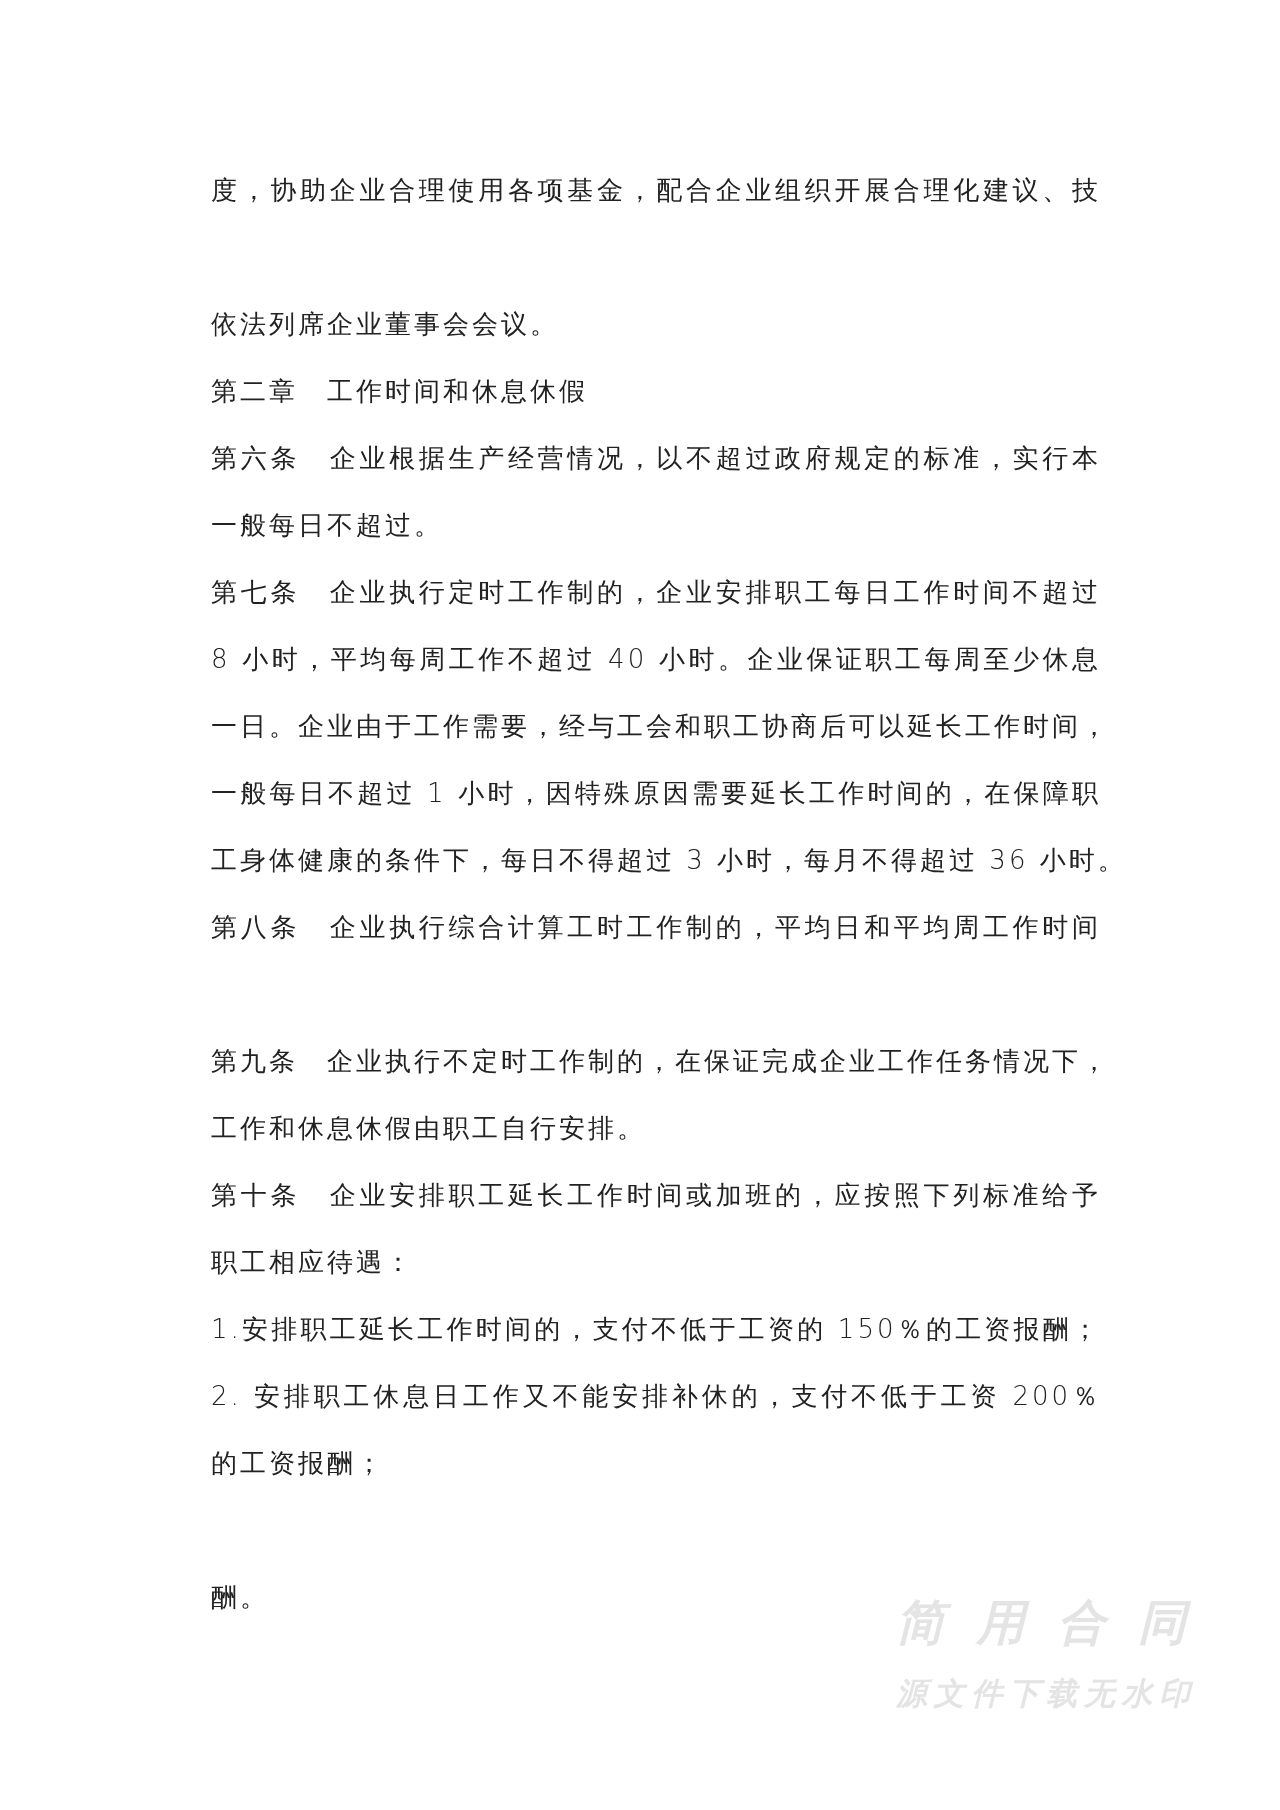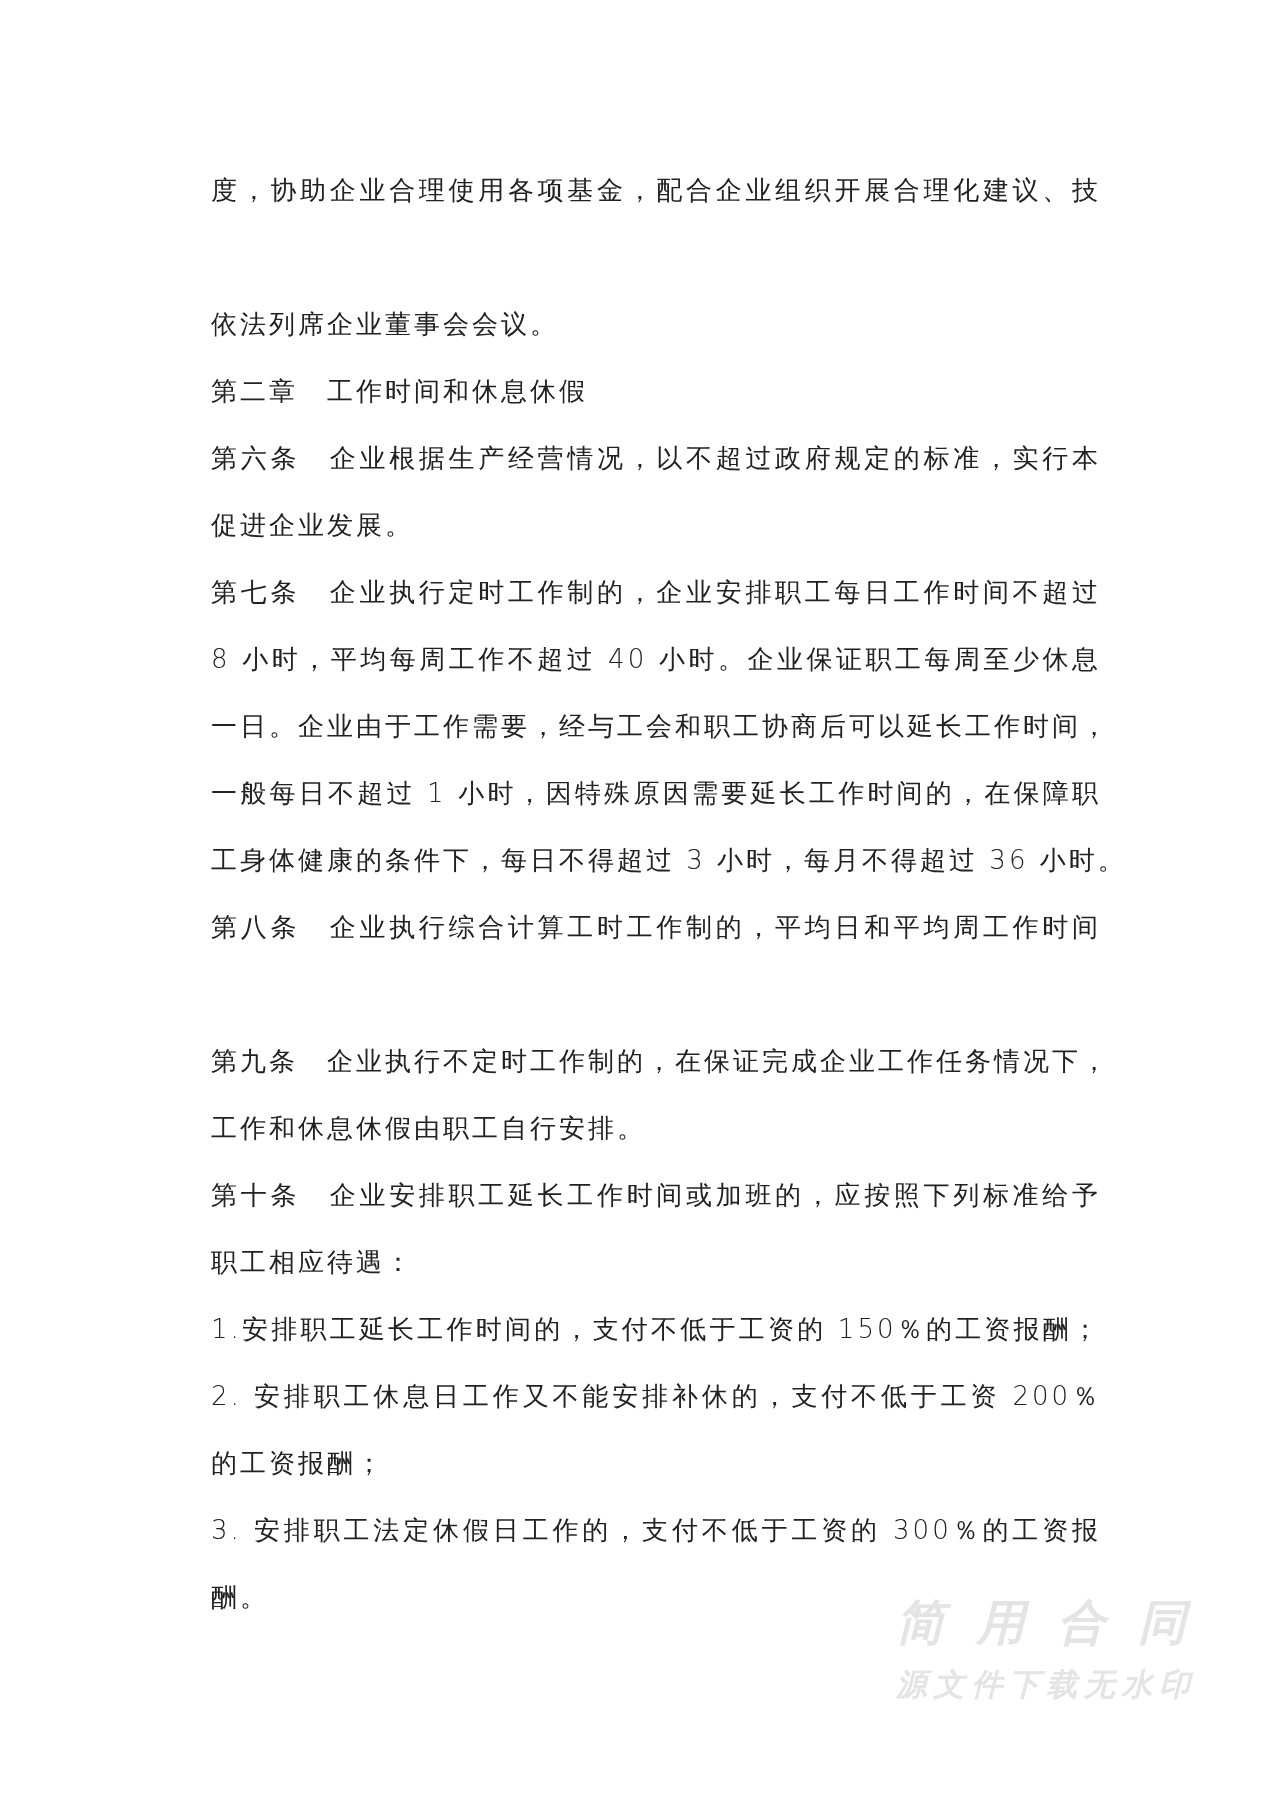--- a/index.html
+++ b/index.html
@@ -51,55 +51,53 @@
   .wm-title {
     font-size: 48px;
     line-height: 68px;
     letter-spacing: 8px;
     white-space: nowrap;
     text-align: justify;
     text-align-last: justify;
     width: 298px;
   }
   .wm-sub {
-    margin-top: 12px;
+    margin-top: 20px;
     font-size: 31px;
     line-height: 34px;
     letter-spacing: 4px;
     white-space: nowrap;
     text-align: justify;
     text-align-last: justify;
     width: 298px;
-    font-family: Liberation Serif, serif;
   }
 </style>
 </head>
 <body>
 
 <div class="page">
 
   <div class="line full" style="top:173px">度，协助企业合理使用各项基金，配合企业组织开展合理化建议、技</div>
   <div class="line" style="top:374px">第二章　工作时间和休息休假</div>
   <div class="line" style="top:307px">依法列席企业董事会会议。</div>
   <div class="line full" style="top:441px">第六条　企业根据生产经营情况，以不超过政府规定的标准，实行本</div>
-  <div class="line" style="top:508px">促进企业发展。</div>
+  <div class="line" style="top:508px">一般每日不超过。</div>
   <div class="line full" style="top:575px">第七条　企业执行定时工作制的，企业安排职工每日工作时间不超过</div>
   <div class="line full" style="top:642px">8 小时，平均每周工作不超过 40 小时。企业保证职工每周至少休息</div>
   <div class="line full" style="top:709px">一日。企业由于工作需要，经与工会和职工协商后可以延长工作时间，</div>
   <div class="line full" style="top:776px">一般每日不超过 1 小时，因特殊原因需要延长工作时间的，在保障职</div>
   <div class="line full" style="top:843px">工身体健康的条件下，每日不得超过 3 小时，每月不得超过 36 小时。</div>
   <div class="line full" style="top:910px">第八条　企业执行综合计算工时工作制的，平均日和平均周工作时间</div>
   <div class="line full" style="top:1044px">第九条　企业执行不定时工作制的，在保证完成企业工作任务情况下，</div>
   <div class="line" style="top:1111px">工作和休息休假由职工自行安排。</div>
   <div class="line full" style="top:1178px">第十条　企业安排职工延长工作时间或加班的，应按照下列标准给予</div>
   <div class="line" style="top:1245px">职工相应待遇：</div>
   <div class="line full" style="top:1312px">1.安排职工延长工作时间的，支付不低于工资的 150％的工资报酬；</div>
   <div class="line full" style="top:1379px">2. 安排职工休息日工作又不能安排补休的，支付不低于工资 200％</div>
   <div class="line" style="top:1446px">的工资报酬；</div>
-  <div class="line full" style="top:1513px">3. 安排职工法定休假日工作的，支付不低于工资的 300％的工资报</div>
   <div class="line" style="top:1580px">酬。</div>
 
   <div class="watermark">
     <div class="wm-title">简用合同</div>
     <div class="wm-sub">源文件下载无水印</div>
   </div>
 
 </div>
 
 </body></html>

